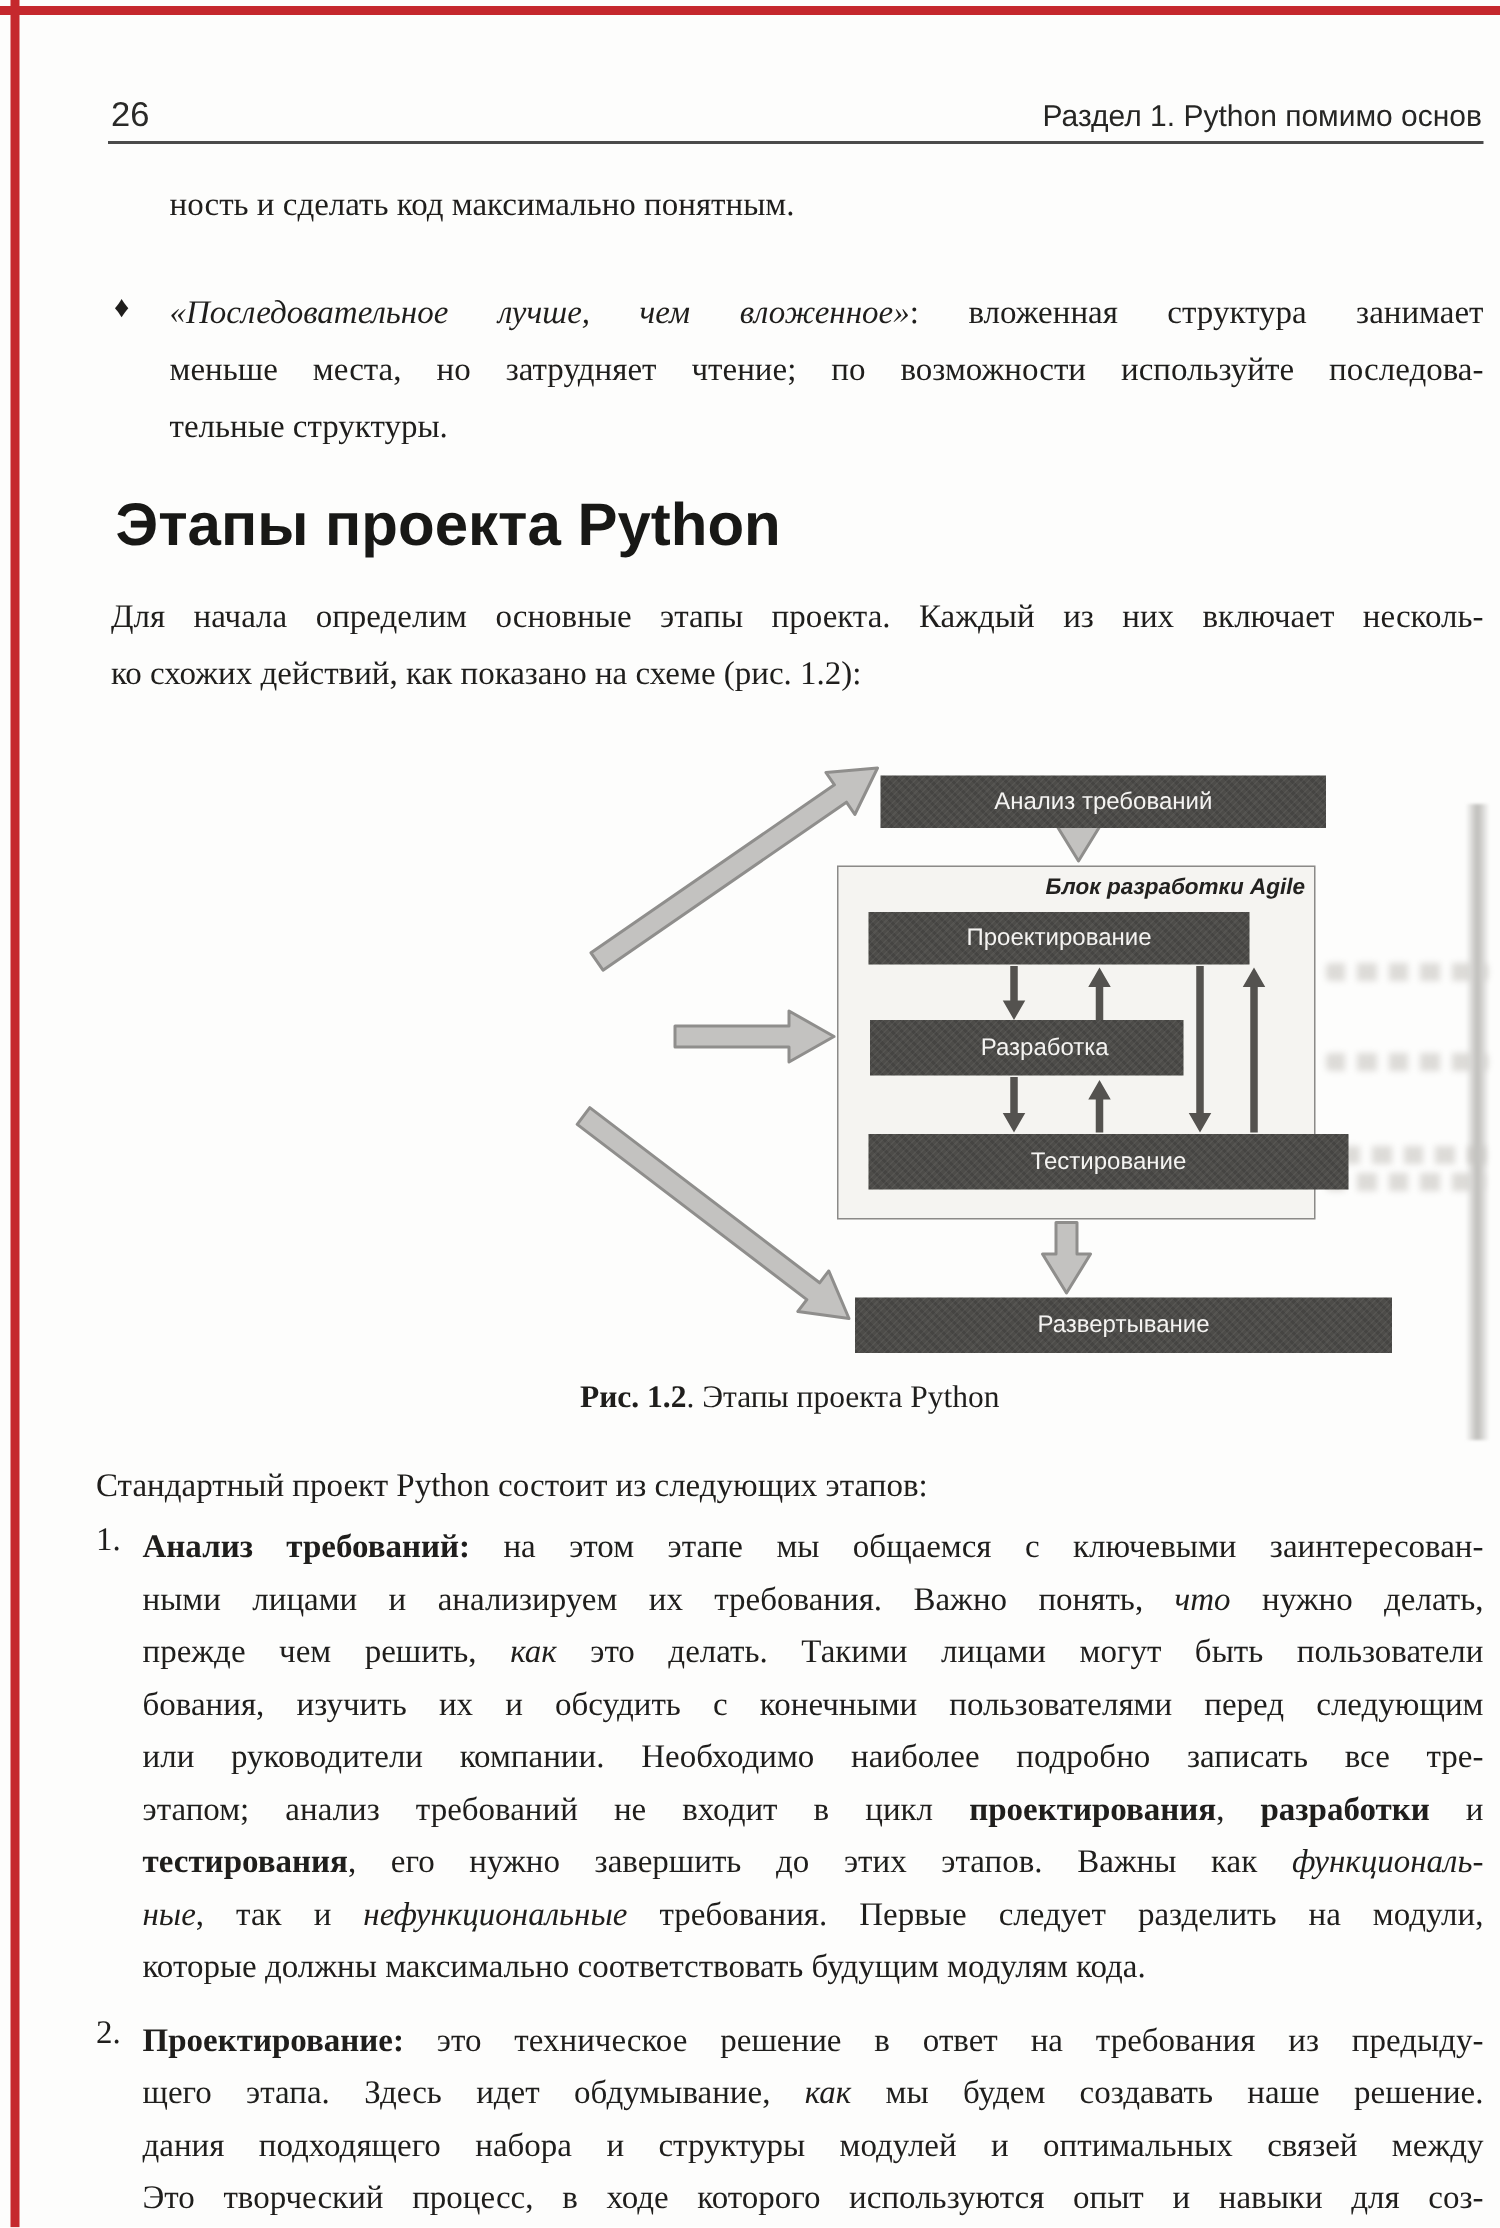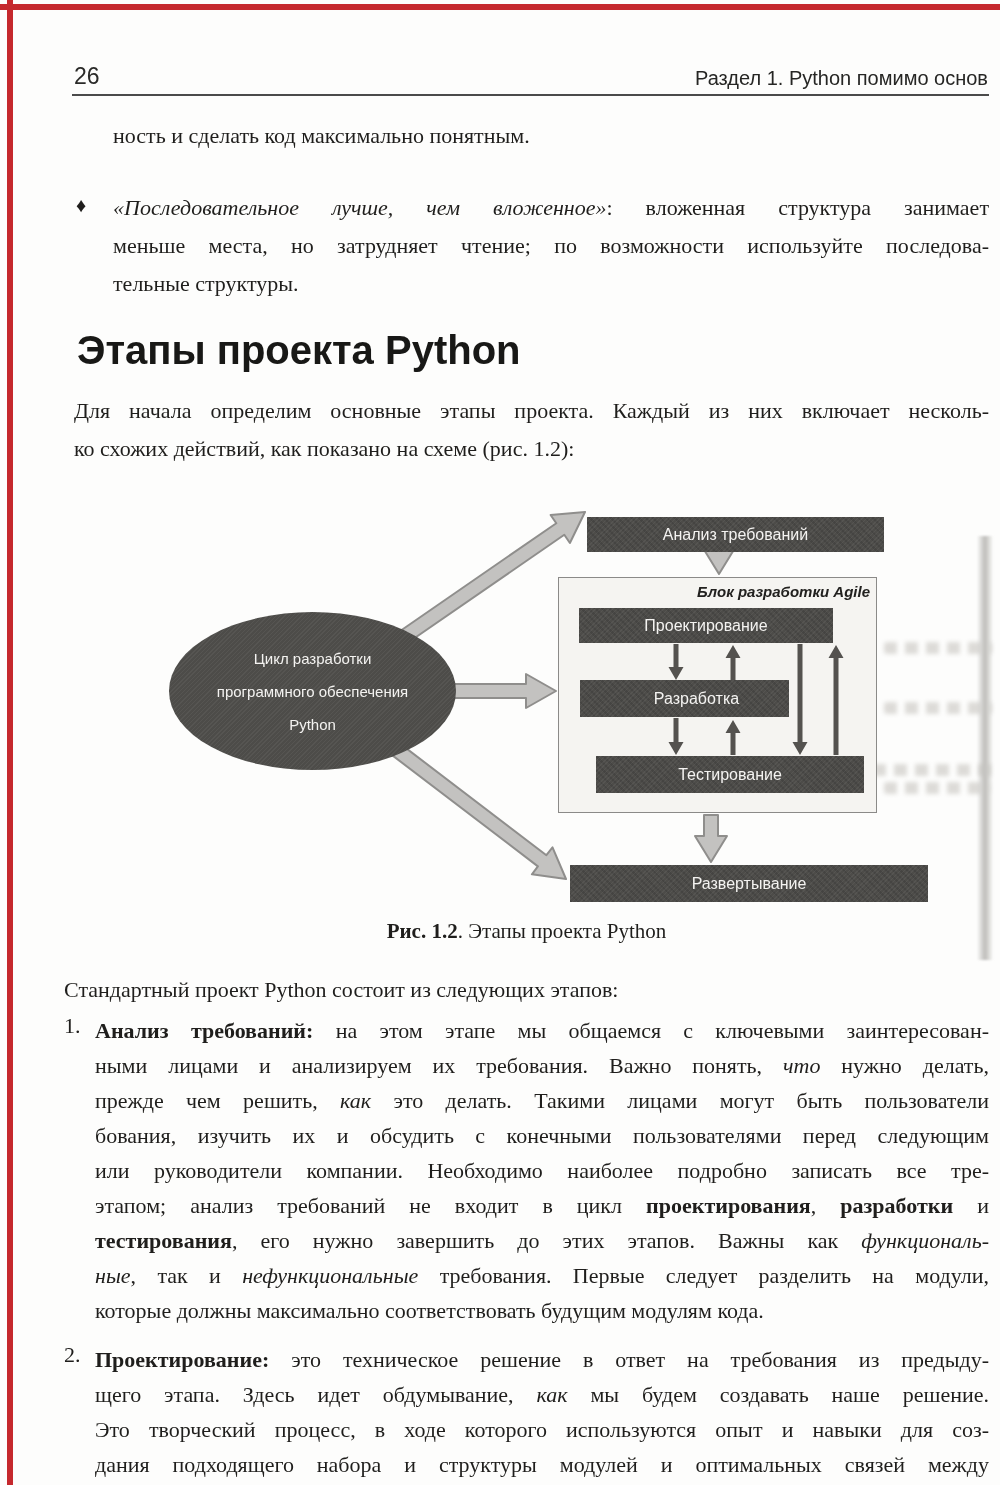--- a/index.html
+++ b/index.html
@@ -26,21 +26,21 @@
              border:1px solid var(--agile_border,#8b8a88);box-sizing:border-box;}
   .agile-label{right:130px;top:583px;font-family:"Liberation Sans",sans-serif;font-style:italic;font-weight:bold;
                font-size:15px;color:#22211f;}
   .dbox{background:var(--box_dark,#4d4c49);color:var(--box_text,#f4f3f1);font-family:"Liberation Sans",sans-serif;
         font-size:16px;display:flex;align-items:center;justify-content:center;
         background-image:repeating-linear-gradient(135deg,rgba(255,255,255,0.05) 0 1px,transparent 1px 3px),
                          repeating-linear-gradient(45deg,rgba(0,0,0,0.10) 0 2px,transparent 2px 5px);}
   .box-analysis{left:587px;top:489px;width:297px;height:35px;margin-top:28px;}
   .box-design{left:579px;top:608px;width:254px;height:35px;}
   .box-dev{left:580px;top:680px;width:185px;height:37px;padding-left:24px;}
-  .box-test{left:596px;top:756px;width:268px;height:37px;text-align:right;}
+  .box-test{left:579px;top:756px;width:320px;height:37px;text-align:right;}
   .box-deploy{left:570px;top:865px;width:358px;height:37px;}
   .ellipse{left:169px;top:612px;width:287px;height:158px;border-radius:50%;
            background:var(--box_dark,#4d4c49);color:var(--box_text,#f4f3f1);
            background-image:repeating-linear-gradient(135deg,rgba(255,255,255,0.05) 0 1px,transparent 1px 3px);
            display:flex;flex-direction:column;align-items:center;justify-content:center;
            font-family:"Liberation Sans",sans-serif;font-size:15px;line-height:33px;text-align:center;}
   svg.arrows{position:absolute;left:0;top:0;width:1000px;height:1485px;pointer-events:none;}
   
   .ghost{background:repeating-linear-gradient(90deg,#9a958c 0 13px,transparent 13px 21px);
          filter:blur(2px);opacity:.32;border-radius:3px;height:12px;}
@@ -126,25 +126,20 @@
   <div class="abs dbox box-dev">
     <span>Разработка</span>
   </div>
   <div class="abs dbox box-test">
     <span>Тестирование</span>
   </div>
   <div class="abs dbox box-deploy">
     <span>Развертывание</span>
   </div>
 
-  <div class="abs ellipse">
-    <div>Цикл разработки</div>
-    <div>программного обеспечения</div>
-    <div>Python</div>
-  </div>
 
   <div class="abs caption">
     <span class="b">Рис. 1.2</span><span>. Этапы проекта Python</span>
   </div>
 
   <div class="abs stages-intro">Стандартный проект Python состоит из следующих этапов:</div>
 
   <div class="abs list-num num1">1.</div>
   <div class="abs rich item-text item1">
       <div class="pline"><span class="b">Анализ требований:</span><span> на этом этапе мы общаемся с ключевыми заинтересован-</span></div>
@@ -155,17 +150,17 @@
       <div class="pline"><span>этапом; анализ требований не входит в цикл </span><span class="b">проектирования</span><span>, </span><span class="b">разработки</span><span> и</span></div>
       <div class="pline"><span class="b">тестирования</span><span>, его нужно завершить до этих этапов. Важны как </span><span class="i">функциональ-</span></div>
       <div class="pline"><span class="i">ные</span><span>, так и </span><span class="i">нефункциональные</span><span> требования. Первые следует разделить на модули,</span></div>
       <div class="pline plast"><span>которые должны максимально соответствовать будущим модулям кода.</span></div>
     </div>
 
   <div class="abs list-num num2">2.</div>
   <div class="abs rich item-text item2">
       <div class="pline"><span class="b">Проектирование:</span><span> это техническое решение в ответ на требования из предыду-</span></div>
       <div class="pline"><span>щего этапа. Здесь идет обдумывание, </span><span class="i">как</span><span> мы будем создавать наше решение.</span></div>
+      <div class="pline"><span>дания подходящего набора и структуры модулей и оптимальных связей между</span></div>
       <div class="pline"><span>Это творческий процесс, в ходе которого используются опыт и навыки для соз-</span></div>
-      <div class="pline"><span>дания подходящего набора и структуры модулей и оптимальных связей между</span></div>
     </div>
 
 </div>
 
 </body></html>

